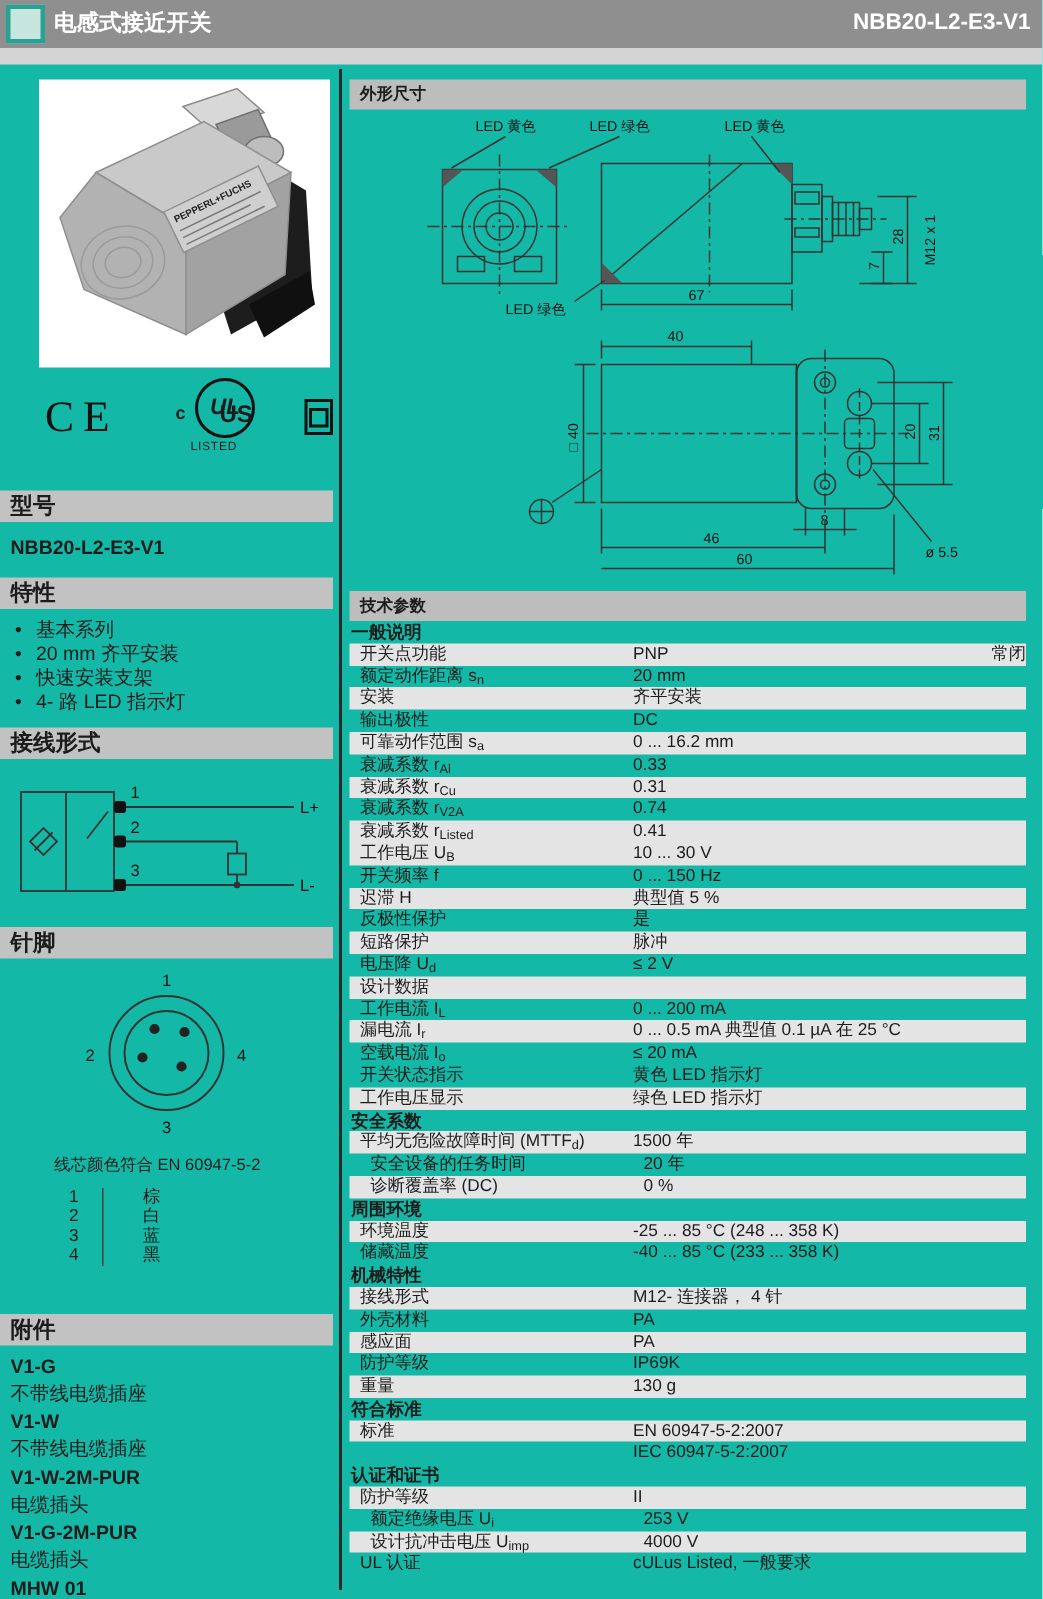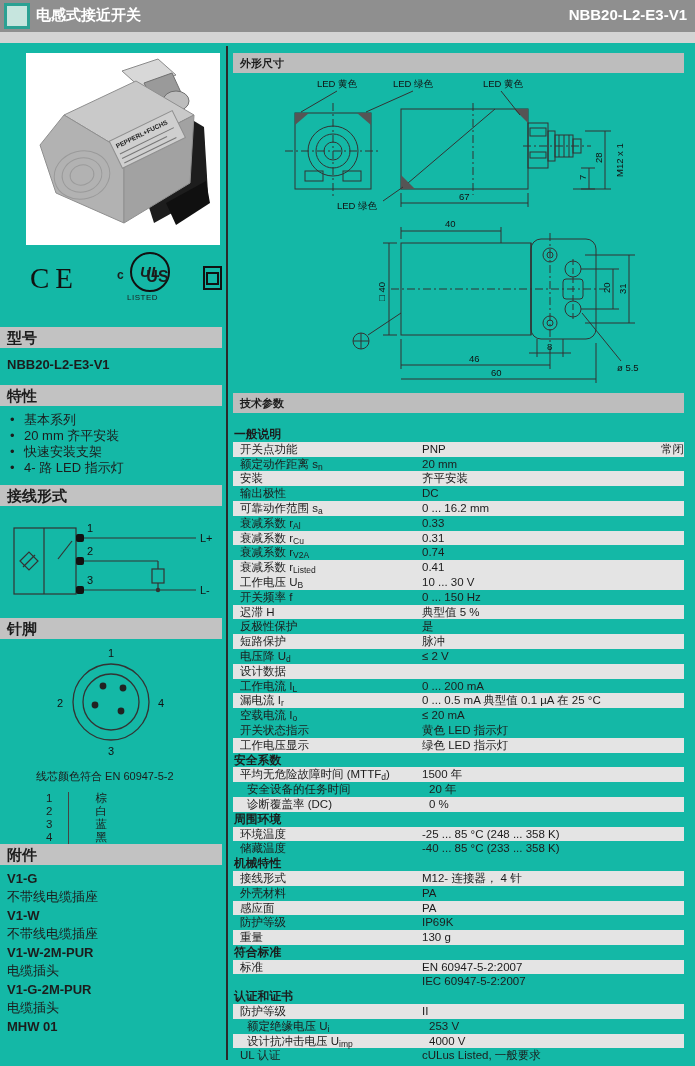--- a/index.html
+++ b/index.html
@@ -47,21 +47,21 @@
   .pin-nums{display:flex;flex-direction:column;}
   .pin-nums span{line-height:13px;}
   .pin-colors{border-left:1.5px solid #444;margin-left:16px;padding-left:26px;display:flex;flex-direction:column;}
   .pin-colors span{line-height:13px;}
 
   .acc-list{margin-top:2px;}
   .acc-name{font-size:13px;font-weight:bold;padding:4px 7px 0 7px;line-height:15px;}
   .acc-desc{font-size:13px;padding:3px 7px 0 7px;line-height:15px;}
 
   
-  .ttable{margin-top:14px;}
+  .ttable{margin-top:0;}
   .trow{display:flex;min-height:14.8px;line-height:14.8px;font-size:11.5px;}
   .trow.gray{background:#e4e4e4;}
   .trow .lbl{width:182px;padding-left:7px;flex-shrink:0;}
   .trow.sub .lbl{padding-left:14px;}
   .trow .val{flex:1;}
   .trow .val2{margin-left:60px;}
   .trow.thead{font-weight:bold;font-size:11.8px;}
   .trow.thead .lbl{width:auto;padding-left:1px;}
   sub{font-size:8.5px;vertical-align:-2px;line-height:0;}
 
@@ -192,21 +192,21 @@
           <span>4</span>
         </div>
       <div class="pin-colors" id="pin-colors">
           <span>棕</span>
           <span>白</span>
           <span>蓝</span>
           <span>黑</span>
         </div>
     </div>
 
-    <div class="bar" style="">附件</div>
+    <div class="bar" style="margin-top:32px;">附件</div>
     <div class="acc-list" id="acc-list">
         <div class="acc-name">V1-G</div>
         <div class="acc-desc">不带线电缆插座</div>
         <div class="acc-name">V1-W</div>
         <div class="acc-desc">不带线电缆插座</div>
         <div class="acc-name">V1-W-2M-PUR</div>
         <div class="acc-desc">电缆插头</div>
         <div class="acc-name">V1-G-2M-PUR</div>
         <div class="acc-desc">电缆插头</div>
         <div class="acc-name">MHW 01</div>

